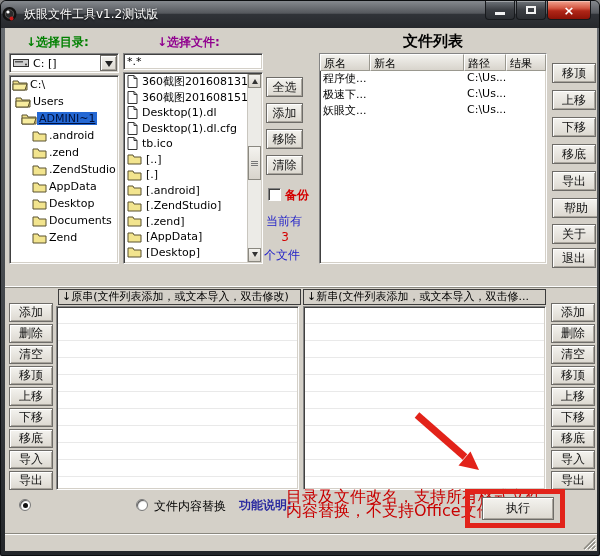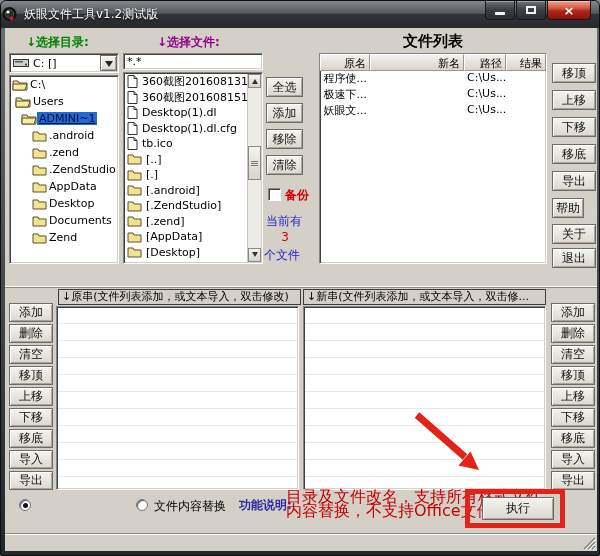--- a/index.html
+++ b/index.html
@@ -75,21 +75,21 @@
     display:flex; flex-direction:column; align-items:center; justify-content:center; gap:1px; }
   .sb-thumb i { display:block; width:7px; height:1px; background:#777; }
 
   
   .chkbox { position:absolute; left:263px; top:160px; width:13px; height:13px; background:#fff;
     border:1px solid; border-color:#848484 #fdfdfd #fdfdfd #848484; box-shadow:inset 1px 1px 0 #404040; }
   .red { color:#d40000; }
   .blue { color:#2323c8; }
 
   
-  .table { position:absolute; left:314px; top:25px; width:228px; height:211px; overflow:hidden;text-align:right; }
+  .table { position:absolute; left:314px; top:25px; width:228px; height:211px; overflow:hidden; }
   .thead { display:flex; height:17px; }
   .th { background:linear-gradient(#f2f1ed,#d8d4cc); border:1px solid #9a988f;
     border-left-color:#fff; border-top-color:#fff; font-size:11px; padding:1px 3px; overflow:hidden; white-space:nowrap; }
   .trow { display:flex; height:16px; }
   .td { font-size:11px; padding:0 3px; white-space:nowrap; overflow:hidden; }
 
   
   .tabs { position:absolute; left:4px; top:238px; height:21px; display:flex; align-items:flex-end; }
   .tab { padding:2px 10px 3px; font-size:12px; border-right:1px solid #8a8880;
     box-shadow:inset -2px 0 0 #fdfdfd; height:19px; display:flex; align-items:center; cursor:default; }
@@ -374,21 +374,21 @@
         <div class="td" style="width:42px;">C:\Us...</div>
         <div class="td" style="width:40px;"></div>
       </div>
     </div>
 
     <div class="btn" style="left:547px;top:35px;width:44px;height:20px;">移顶</div>
     <div class="btn" style="left:547px;top:62px;width:44px;height:20px;">上移</div>
     <div class="btn" style="left:547px;top:89px;width:44px;height:20px;">下移</div>
     <div class="btn" style="left:547px;top:116px;width:44px;height:20px;">移底</div>
     <div class="btn" style="left:547px;top:143px;width:44px;height:20px;">导出</div>
-    <div class="btn" style="left:547px;top:170px;width:32px;height:20px;">帮助</div>
+    <div class="btn" style="left:547px;top:170px;width:48px;height:20px;">帮助</div>
     <div class="btn" style="left:547px;top:196px;width:44px;height:20px;">关于</div>
     <div class="btn" style="left:547px;top:220px;width:44px;height:20px;">退出</div>
 
     <div class="tabline"></div>
 
     <div class="panel-hd" style="left:53px;top:261px;width:243px;">↓原串(文件列表添加，或文本导入，双击修改)</div>
     <div class="panel-hd" style="left:298px;top:261px;width:243px;">↓新串(文件列表添加，或文本导入，双击修...</div>
 
     <div class="btn" style="left:4px;top:275px;width:44px;height:19px;">添加</div>
     <div class="btn" style="left:4px;top:296px;width:44px;height:19px;">删除</div>

